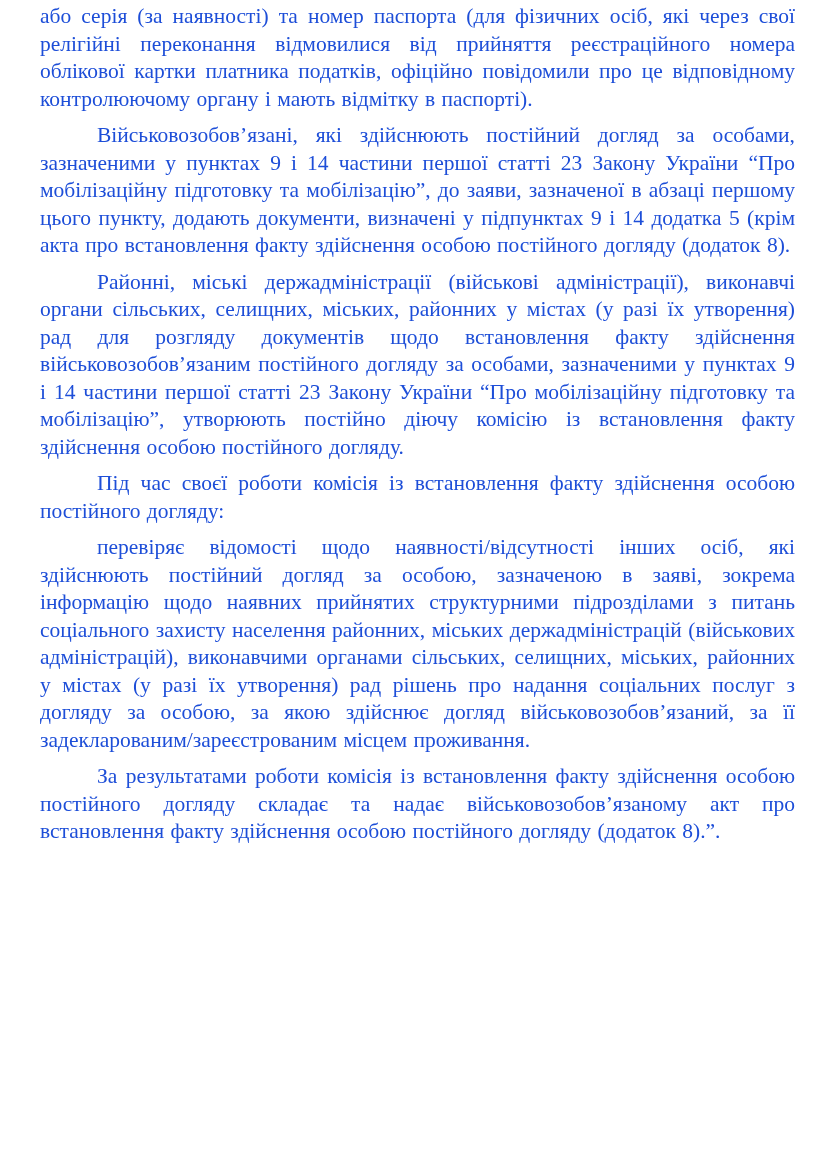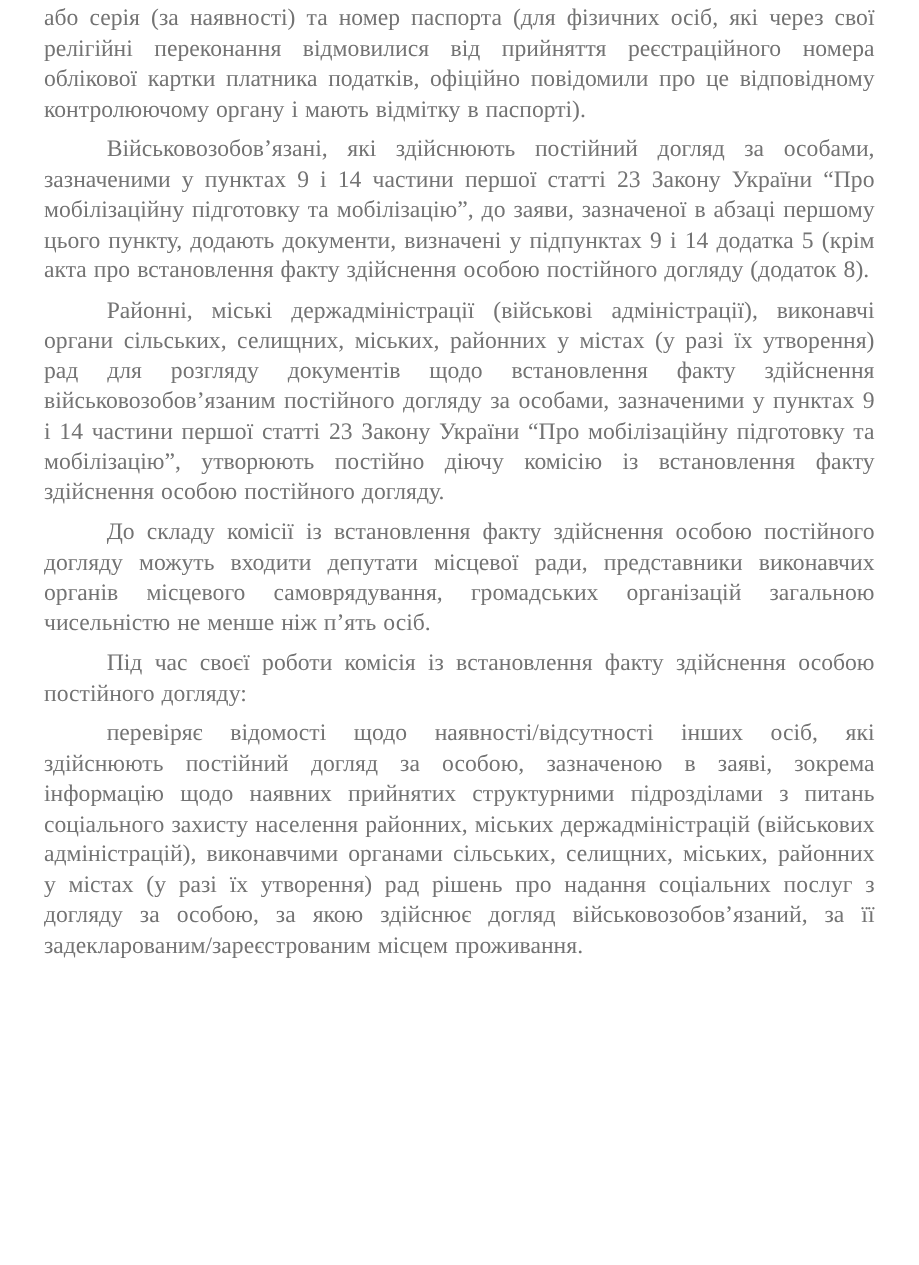--- a/index.html
+++ b/index.html
@@ -17,32 +17,32 @@
     width: 835px;
     height: 1150px;
     padding: 3px 40px 0 40px;
     background: #ffffff;
   }
   .page p {
     margin: 0 0 9px 0;
     font-family: "Liberation Serif", "DejaVu Serif", serif;
     font-size: 21.5px;
     line-height: 1.28;
-    color: #737373;
+    color: #1d4ed8;
     text-align: justify;
     text-indent: 57px;
     word-spacing: 1px;
   }
   .page p.continuation {
     text-indent: 0;
   }
 </style>
 </head>
 <body>
 
 <div class="page">
   <p class="continuation">або серія (за наявності) та номер паспорта (для фізичних осіб, які через свої релігійні переконання відмовилися від прийняття реєстраційного номера облікової картки платника податків, офіційно повідомили про це відповідному контролюючому органу і мають відмітку в паспорті).</p>
   <p>Військовозобов’язані, які здійснюють постійний догляд за особами, зазначеними у пунктах 9 і 14 частини першої статті 23 Закону України “Про мобілізаційну підготовку та мобілізацію”, до заяви, зазначеної в абзаці першому цього пункту, додають документи, визначені у підпунктах 9 і 14 додатка 5 (крім акта про встановлення факту здійснення особою постійного догляду (додаток 8).</p>
   <p>Районні, міські держадміністрації (військові адміністрації), виконавчі органи сільських, селищних, міських, районних у містах (у разі їх утворення) рад для розгляду документів щодо встановлення факту здійснення військовозобов’язаним постійного догляду за особами, зазначеними у пунктах 9 і 14 частини першої статті 23 Закону України “Про мобілізаційну підготовку та мобілізацію”, утворюють постійно діючу комісію із встановлення факту здійснення особою постійного догляду.</p>
-  <p>До складу комісії із встановлення факту здійснення особою постійного догляду можуть входити депутати місцевої ради, представники виконавчих органів місцевого самоврядування, громадських організацій загальною чисельністю не менше ніж п’ять осіб.</p>
   <p>Під час своєї роботи комісія із встановлення факту здійснення особою постійного догляду:</p>
   <p>перевіряє відомості щодо наявності/відсутності інших осіб, які здійснюють постійний догляд за особою, зазначеною в заяві, зокрема інформацію щодо наявних прийнятих структурними підрозділами з питань соціального захисту населення районних, міських держадміністрацій (військових адміністрацій), виконавчими органами сільських, селищних, міських, районних у містах (у разі їх утворення) рад рішень про надання соціальних послуг з догляду за особою, за якою здійснює догляд військовозобов’язаний, за її задекларованим/зареєстрованим місцем проживання.</p>
+  <p>За результатами роботи комісія із встановлення факту здійснення особою постійного догляду складає та надає військовозобов’язаному акт про встановлення факту здійснення особою постійного догляду (додаток 8).”.</p>
 </div>
 
 </body></html>

